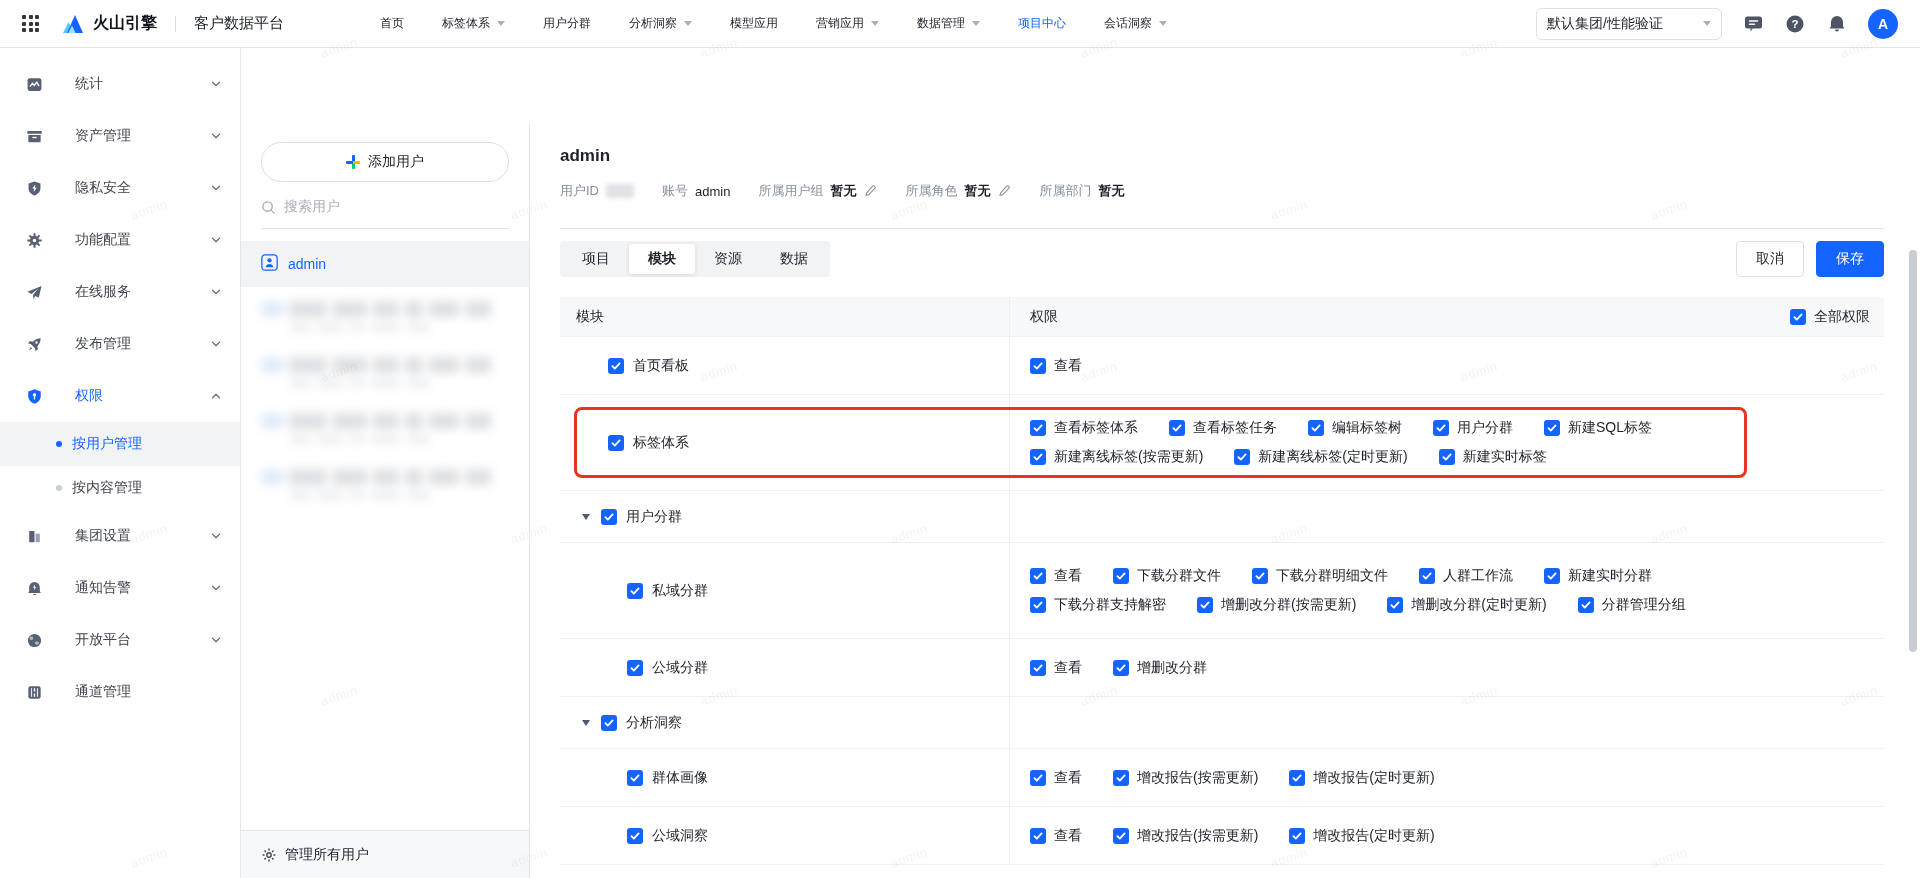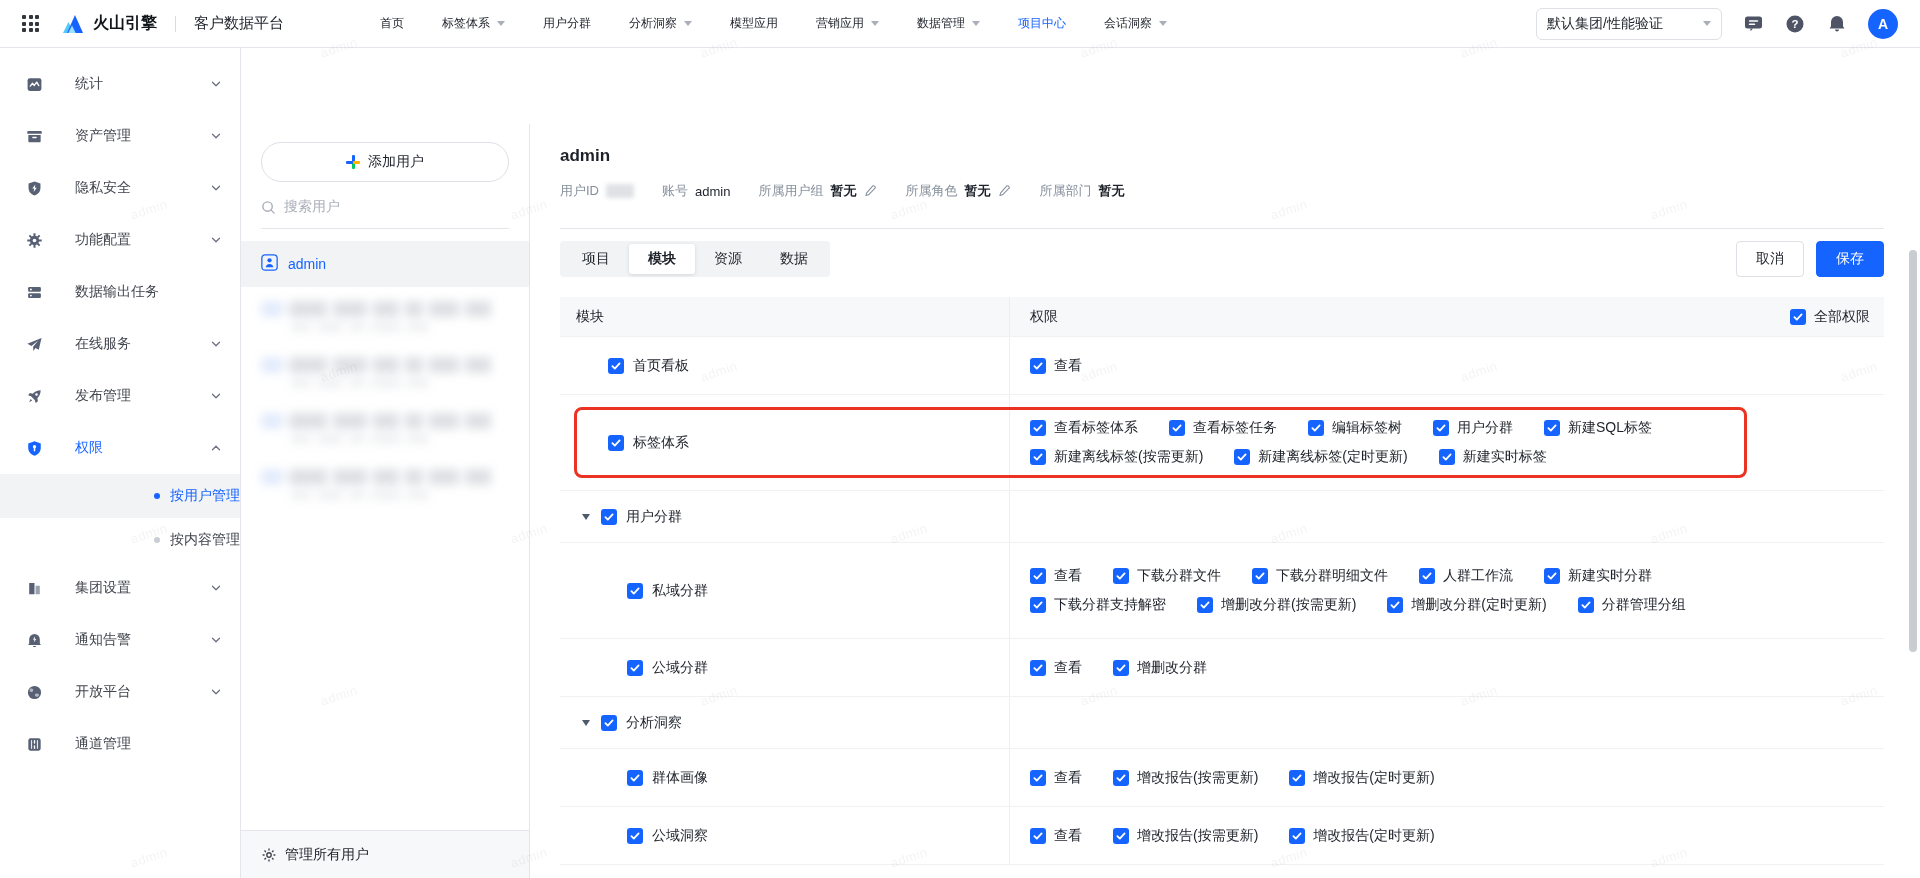--- a/index.html
+++ b/index.html
@@ -32,21 +32,21 @@
   
   .sidebar { position:absolute; top:48px; left:0; width:241px; bottom:0; background:#fff;
              border-right:1px solid #e5e6eb; padding-top:10px; z-index:10; }
   .sb-item { height:52px; display:flex; align-items:center; padding:0 18px 0 26px; font-size:14px;
              color:#42464e; cursor:pointer;gap:19px; }
   .sb-item .sb-icon { width:17px; height:17px; margin-right:13px; display:flex; align-items:center; }
   .sb-item .sb-label { flex:1; }
   .sb-item.active { color:#1664ff; }
   .chev { display:flex; }
   .chev.up { transform:rotate(180deg); }
-  .sb-child { height:44px; display:flex; align-items:center; padding-left:56px; font-size:14px; color:#42464e; cursor:pointer;justify-content:flex-end; }
+  .sb-child { height:44px; display:flex; align-items:center; padding-left:56px; font-size:14px; color:#42464e; cursor:pointer; }
   .sb-child .dot { width:6px; height:6px; border-radius:50%; background:#c9cdd4; margin-right:10px; }
   .sb-child.active { background:#f2f3f5; color:#1664ff; }
   .sb-child.active .dot { background:#1664ff; }
 
   
   .tabsrow { position:absolute; left:241px; top:48px; right:0; height:76px; background:#fff;
              border-bottom:1px solid #e5e6eb; display:flex; align-items:stretch; padding-left:24px; z-index:5; }
   .tab { position:relative; display:flex; align-items:center; margin-right:46px; font-size:16px; color:#1d2129; cursor:pointer; }
   .tab.active { font-weight:700; }
   .tab.active::after { content:""; position:absolute; left:0; right:0; bottom:0; height:3px; background:#1664ff; border-radius:2px; }
@@ -269,31 +269,20 @@
             <circle cx="8" cy="8" r="4.4" fill="#586074"></circle>
             <circle cx="8" cy="8" r="1.7" fill="#fff"></circle>
           </svg>
         </span>
         <span class="sb-label">功能配置</span>
         <span class="chev down">
           <svg width="12" height="12" viewBox="0 0 12 12">
             <path d="M2.5 4.3L6 7.8l3.5-3.5" stroke="#6b7280" stroke-width="1.3" fill="none" stroke-linecap="round" stroke-linejoin="round"></path>
           </svg>
         </span>
-      </div>
-      <div class="sb-item">
-        <span class="sb-icon">
-          <svg width="17" height="17" viewBox="0 0 16 16">
-            <rect x="2" y="2.8" width="12" height="4.6" rx="1.2" fill="#586074"></rect>
-            <rect x="2" y="8.6" width="12" height="4.6" rx="1.2" fill="#586074"></rect>
-            <circle cx="4.6" cy="5.1" r=".9" fill="#fff"></circle>
-            <circle cx="4.6" cy="10.9" r=".9" fill="#fff"></circle>
-          </svg>
-        </span>
-        <span class="sb-label">数据输出任务</span>
       </div>
       <div class="sb-item">
         <span class="sb-icon">
           <svg width="17" height="17" viewBox="0 0 16 16">
             <path fill="#586074" d="M14.6 1.8L1.3 7.4l3.9 1.9 6.3-5-4.8 5.7.2 4 2-2.7 3.1 1.6z"></path>
           </svg>
         </span>
         <span class="sb-label">在线服务</span>
         <span class="chev down">
           <svg width="12" height="12" viewBox="0 0 12 12">

